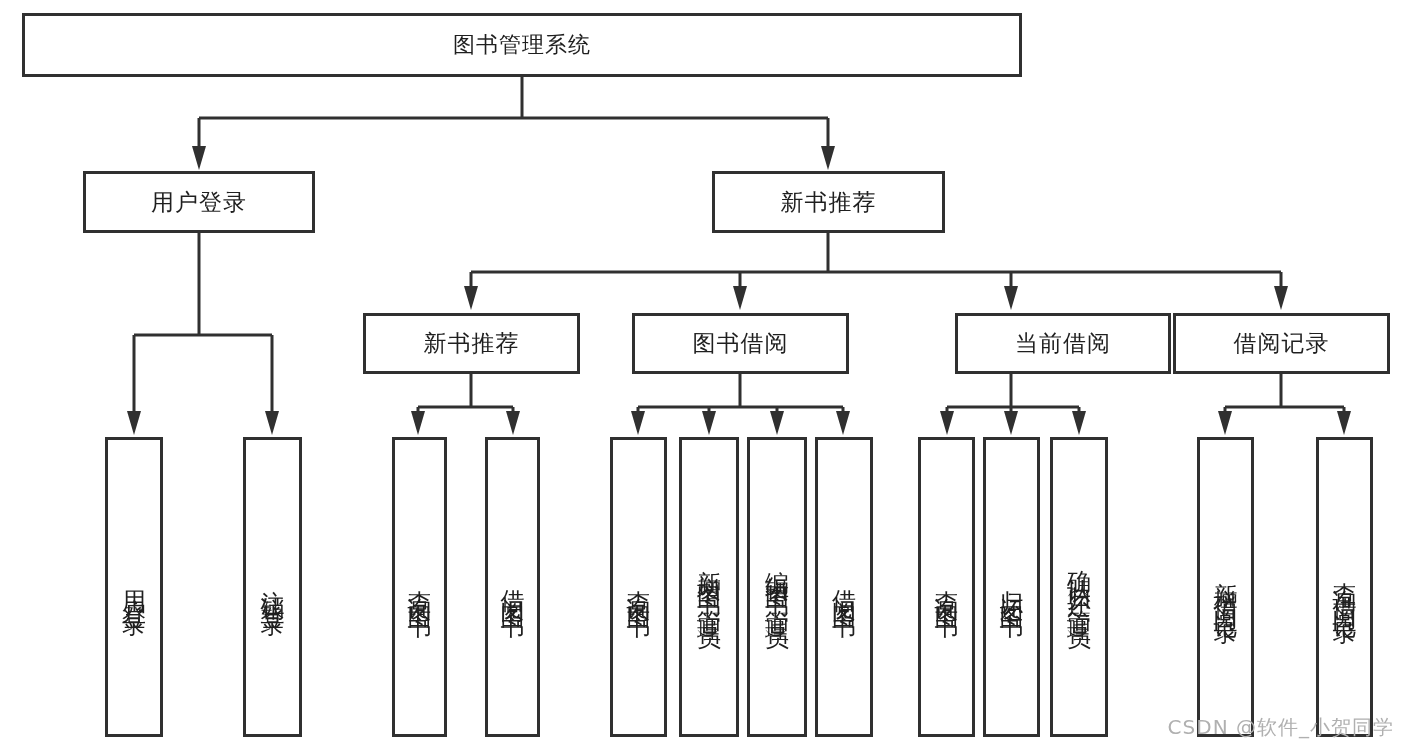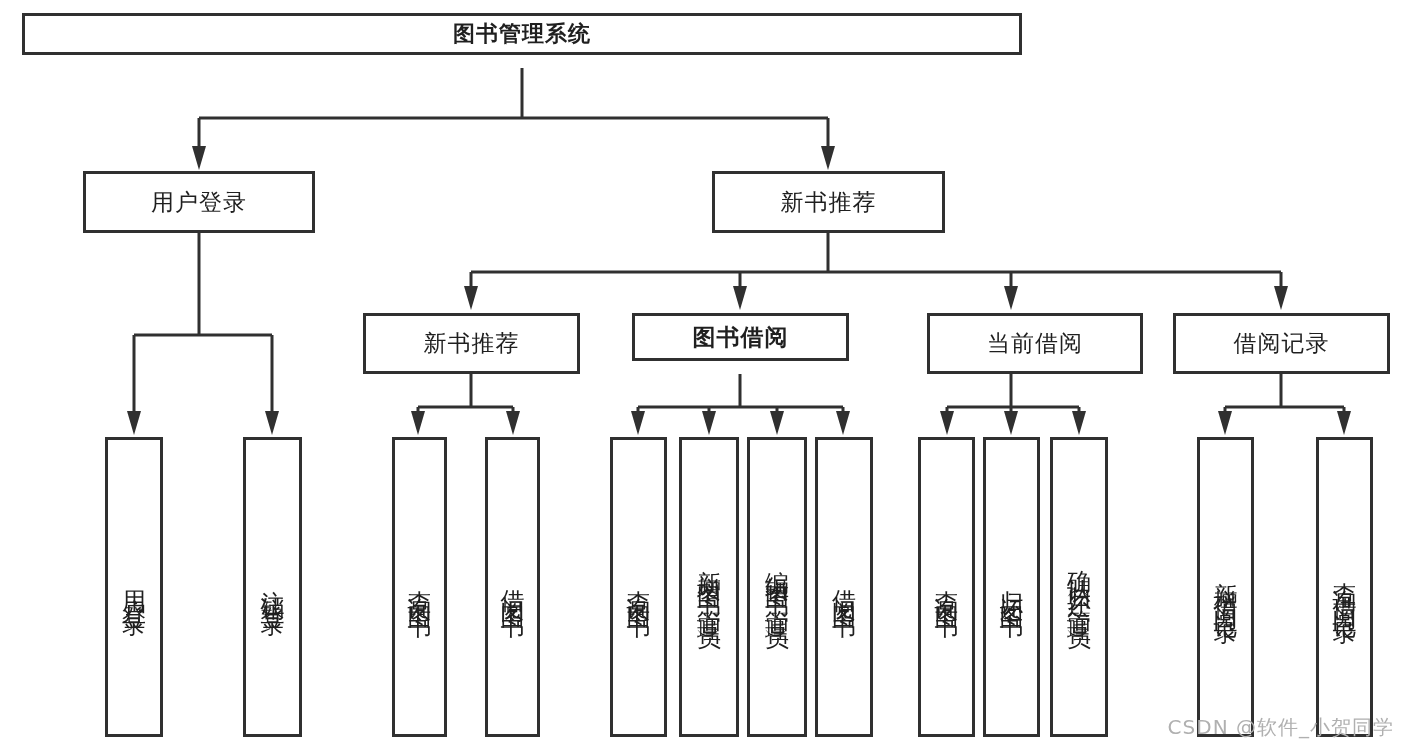--- a/index.html
+++ b/index.html
@@ -76,38 +76,38 @@
     <path d="M1011 374 V407 M947 407 H1079 M947 407 V414 M1011 407 V414 M1079 407 V414"></path>
     <polygon points="940,411 954,411 947,435"></polygon>
     <polygon points="1004,411 1018,411 1011,435"></polygon>
     <polygon points="1072,411 1086,411 1079,435"></polygon>
 
     <path d="M1281 374 V407 M1225 407 H1344 M1225 407 V414 M1344 407 V414"></path>
     <polygon points="1218,411 1232,411 1225,435"></polygon>
     <polygon points="1337,411 1351,411 1344,435"></polygon>
   </svg>
 
-  <div class="box root" style="left:22px;top:13px;width:1000px;height:42px;font-weight:bold;">
+  <div class="box root" style="left:22px;top:13px;width:1000px;height:64px;">
     <span class="hlabel">图书管理系统</span>
   </div>
 
   <div class="box" style="left:83px;top:171px;width:232px;height:62px;">
     <span class="hlabel">用户登录</span>
   </div>
   <div class="box" style="left:712px;top:171px;width:233px;height:62px;">
     <span class="hlabel">新书推荐</span>
   </div>
 
   <div class="box" style="left:363px;top:313px;width:217px;height:61px;">
     <span class="hlabel">新书推荐</span>
   </div>
-  <div class="box" style="left:632px;top:313px;width:217px;height:48px;font-weight:bold;">
+  <div class="box" style="left:632px;top:313px;width:217px;height:61px;">
     <span class="hlabel">图书借阅</span>
   </div>
-  <div class="box" style="left:927px;top:313px;width:216px;height:61px;">
+  <div class="box" style="left:955px;top:313px;width:216px;height:61px;">
     <span class="hlabel">当前借阅</span>
   </div>
   <div class="box" style="left:1173px;top:313px;width:217px;height:61px;">
     <span class="hlabel">借阅记录</span>
   </div>
 
   <div class="box vbox" style="left:105px;top:437px;width:58px;height:300px;">
     <span>用户登录</span>
   </div>
   <div class="box vbox" style="left:243px;top:437px;width:59px;height:300px;">

